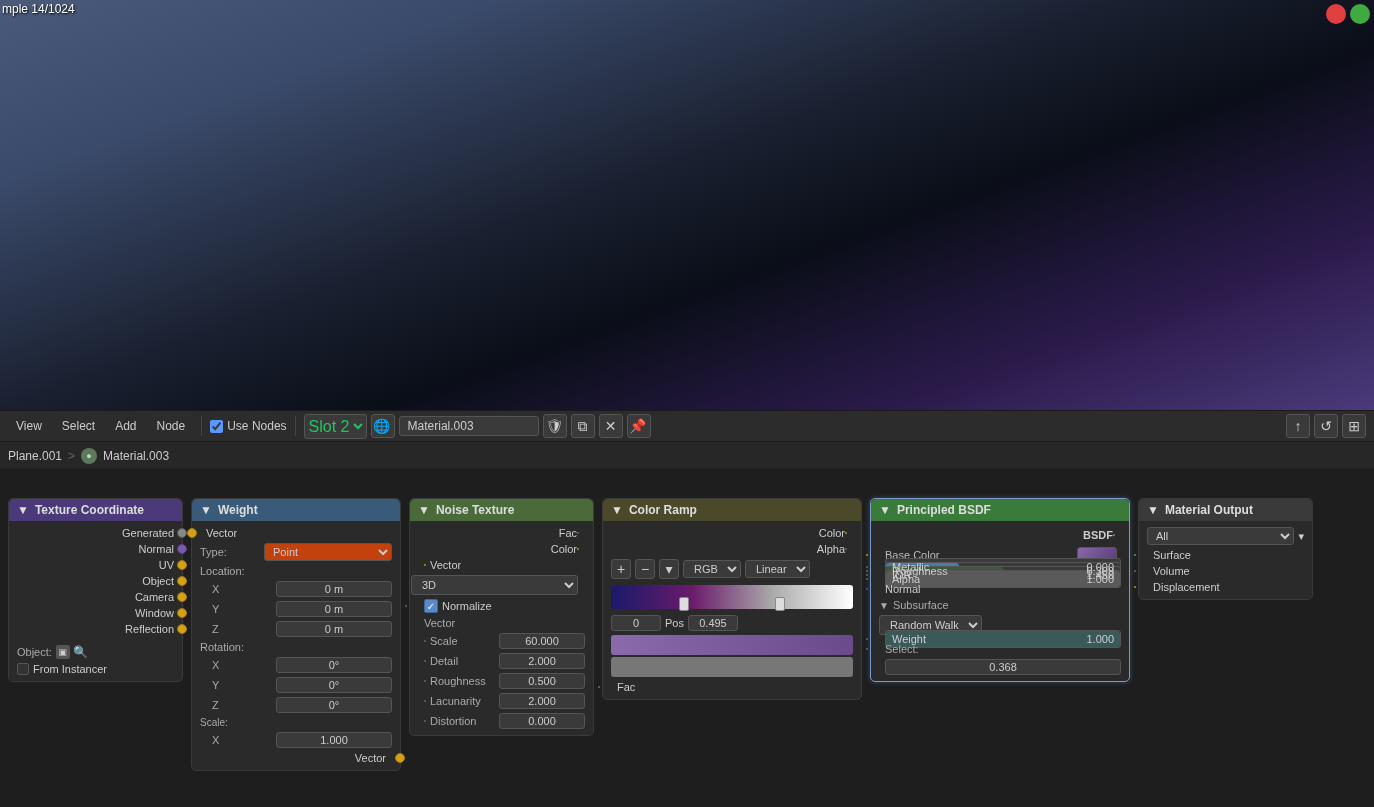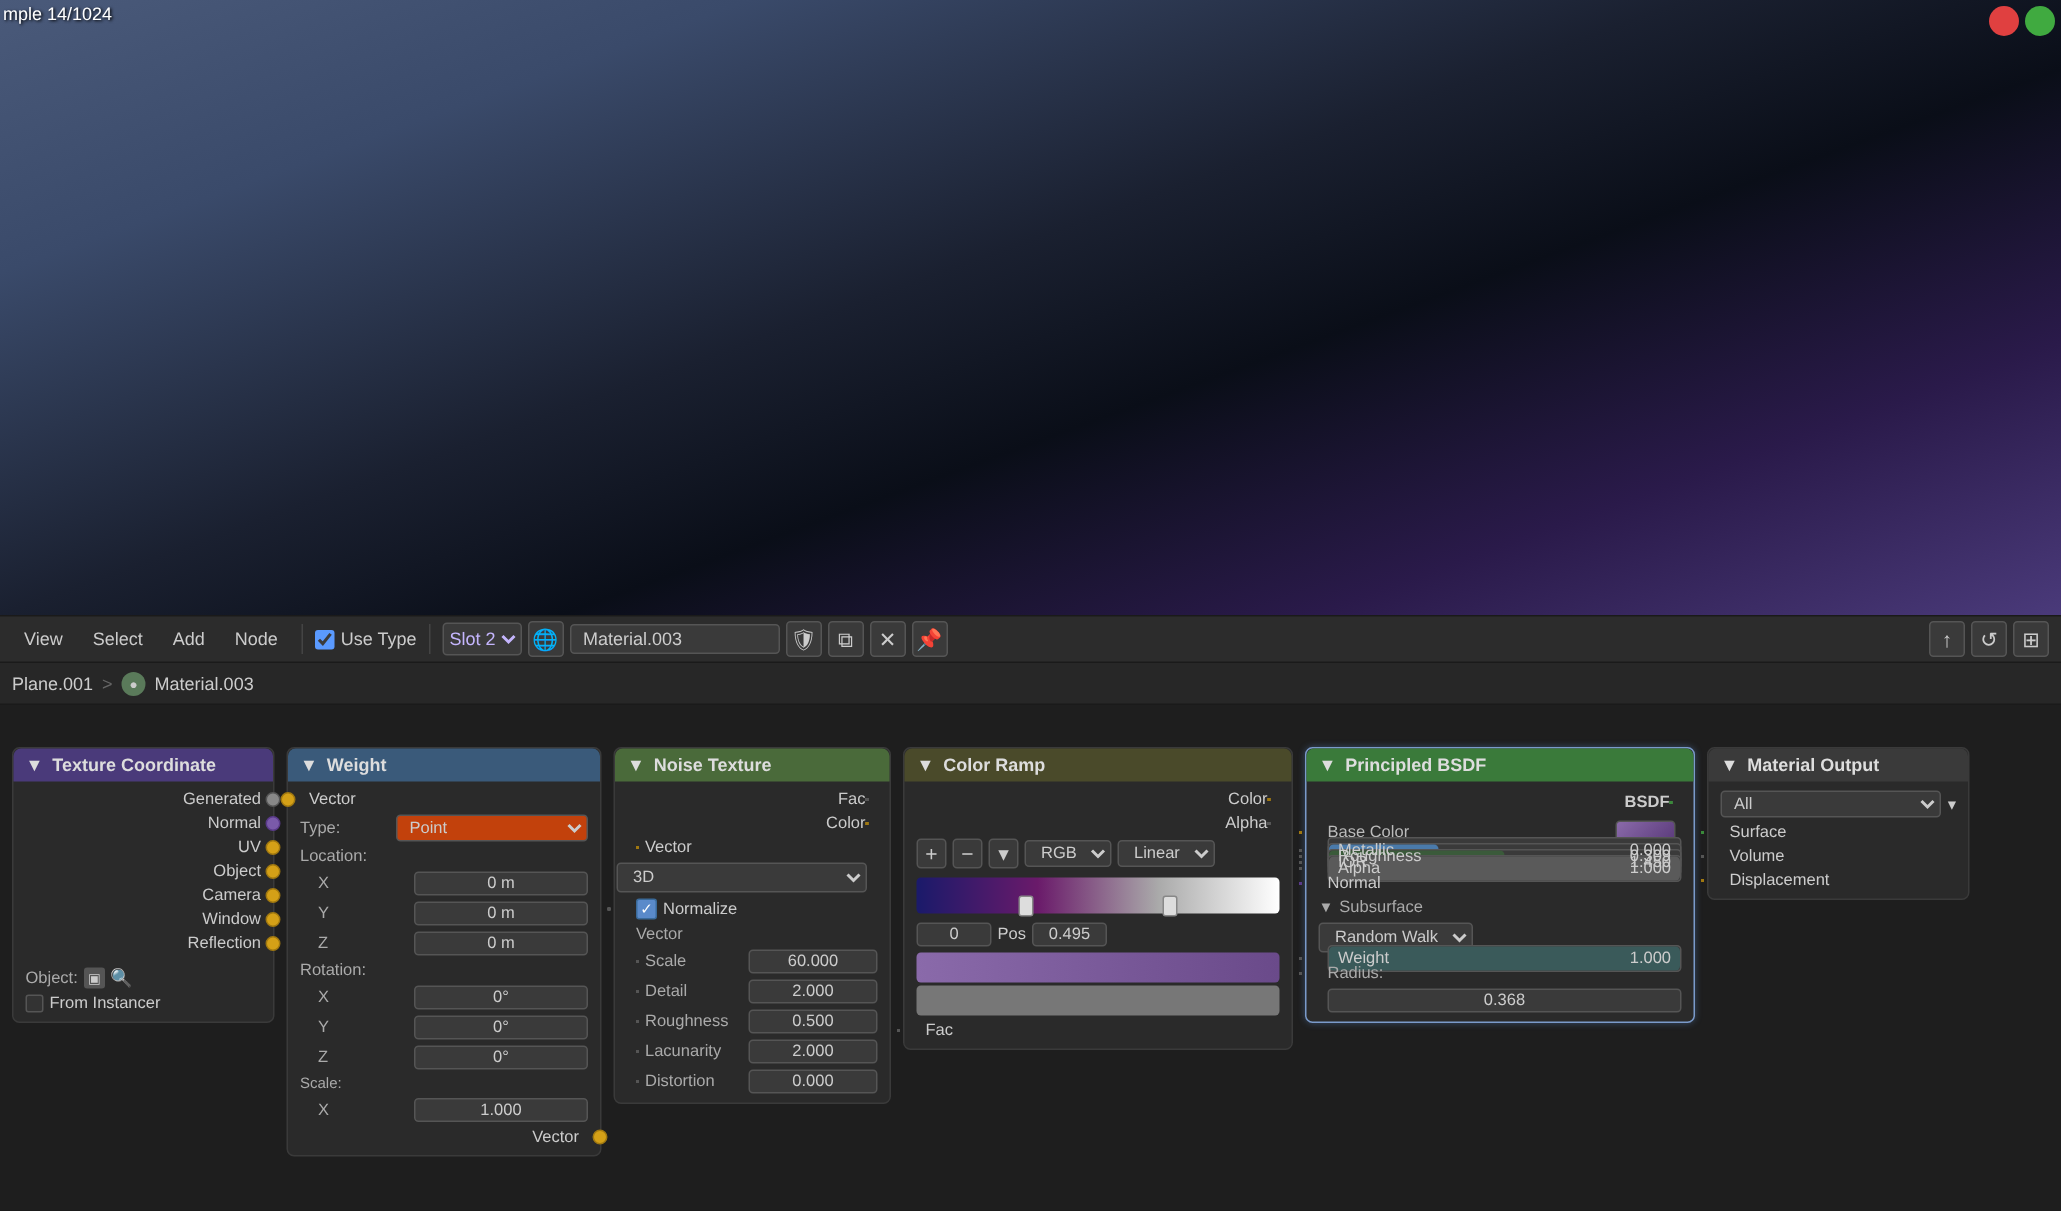--- a/index.html
+++ b/index.html
@@ -69,24 +69,24 @@
     .toolbar-checkbox {
       display: flex;
       align-items: center;
       gap: 4px;
       color: #ccc;
     }
     .toolbar-checkbox input { accent-color: #5a9aff; }
     .slot-select {
       background: #3a3a3a;
       border: 1px solid #555;
-      color: #c4b5fd;
+      color: #22c55e;
       padding: 2px 0;
       border-radius: 3px;
-      font-size: 12px;
+      font-size: 16px;
       cursor: pointer;
     }
     .material-name-input {
       background: #3a3a3a;
       border: 1px solid #555;
       color: #ccc;
       padding: 2px 8px;
       border-radius: 3px;
       font-size: 12px;
       width: 140px;
@@ -610,21 +610,21 @@
 </div>
 
 <div id="toolbar">
   <div class="toolbar-menu-item">View</div>
   <div class="toolbar-menu-item">Select</div>
   <div class="toolbar-menu-item">Add</div>
   <div class="toolbar-menu-item">Node</div>
   <div class="toolbar-divider"></div>
   <label class="toolbar-checkbox">
     <input type="checkbox" checked="" style="">
-    <span>Use Type</span>
+    <span>Use Nodes</span>
   </label>
   <div class="toolbar-divider"></div>
   <select class="slot-select">
     <option>Slot 2</option>
   </select>
   <div class="toolbar-icon-btn">🌐</div>
   <input class="material-name-input" type="text" value="Material.003" style="">
   <div class="toolbar-icon-btn">🛡</div>
   <div class="toolbar-icon-btn">⧉</div>
   <div class="toolbar-icon-btn">✕</div>
@@ -961,21 +961,21 @@
         <div class="socket socket-gray" style="left:-5px; position:absolute;"></div>
         <div class="bsdf-field-bar">
           <div class="bsdf-bar-fill weight-fill"></div>
           <span class="bsdf-bar-label">Weight</span>
           <span class="bsdf-bar-value">1.000</span>
         </div>
       </div>
       
       <div class="radius-row">
         <div class="socket socket-gray" style="left:-5px; position:absolute;"></div>
-        <span>Radius:</span>
+        <span>Select:</span>
       </div>
       <div style="padding: 2px 8px 2px 14px; position:relative;">
         <div class="radius-bar">0.368</div>
       </div>
     </div>
   </div>
 
   <div class="node-panel matout-node" style="position:relative; height: fit-content; align-self: flex-start; margin-top: 20px;">
     <div class="node-header matout-header">
       <span>▼</span>

